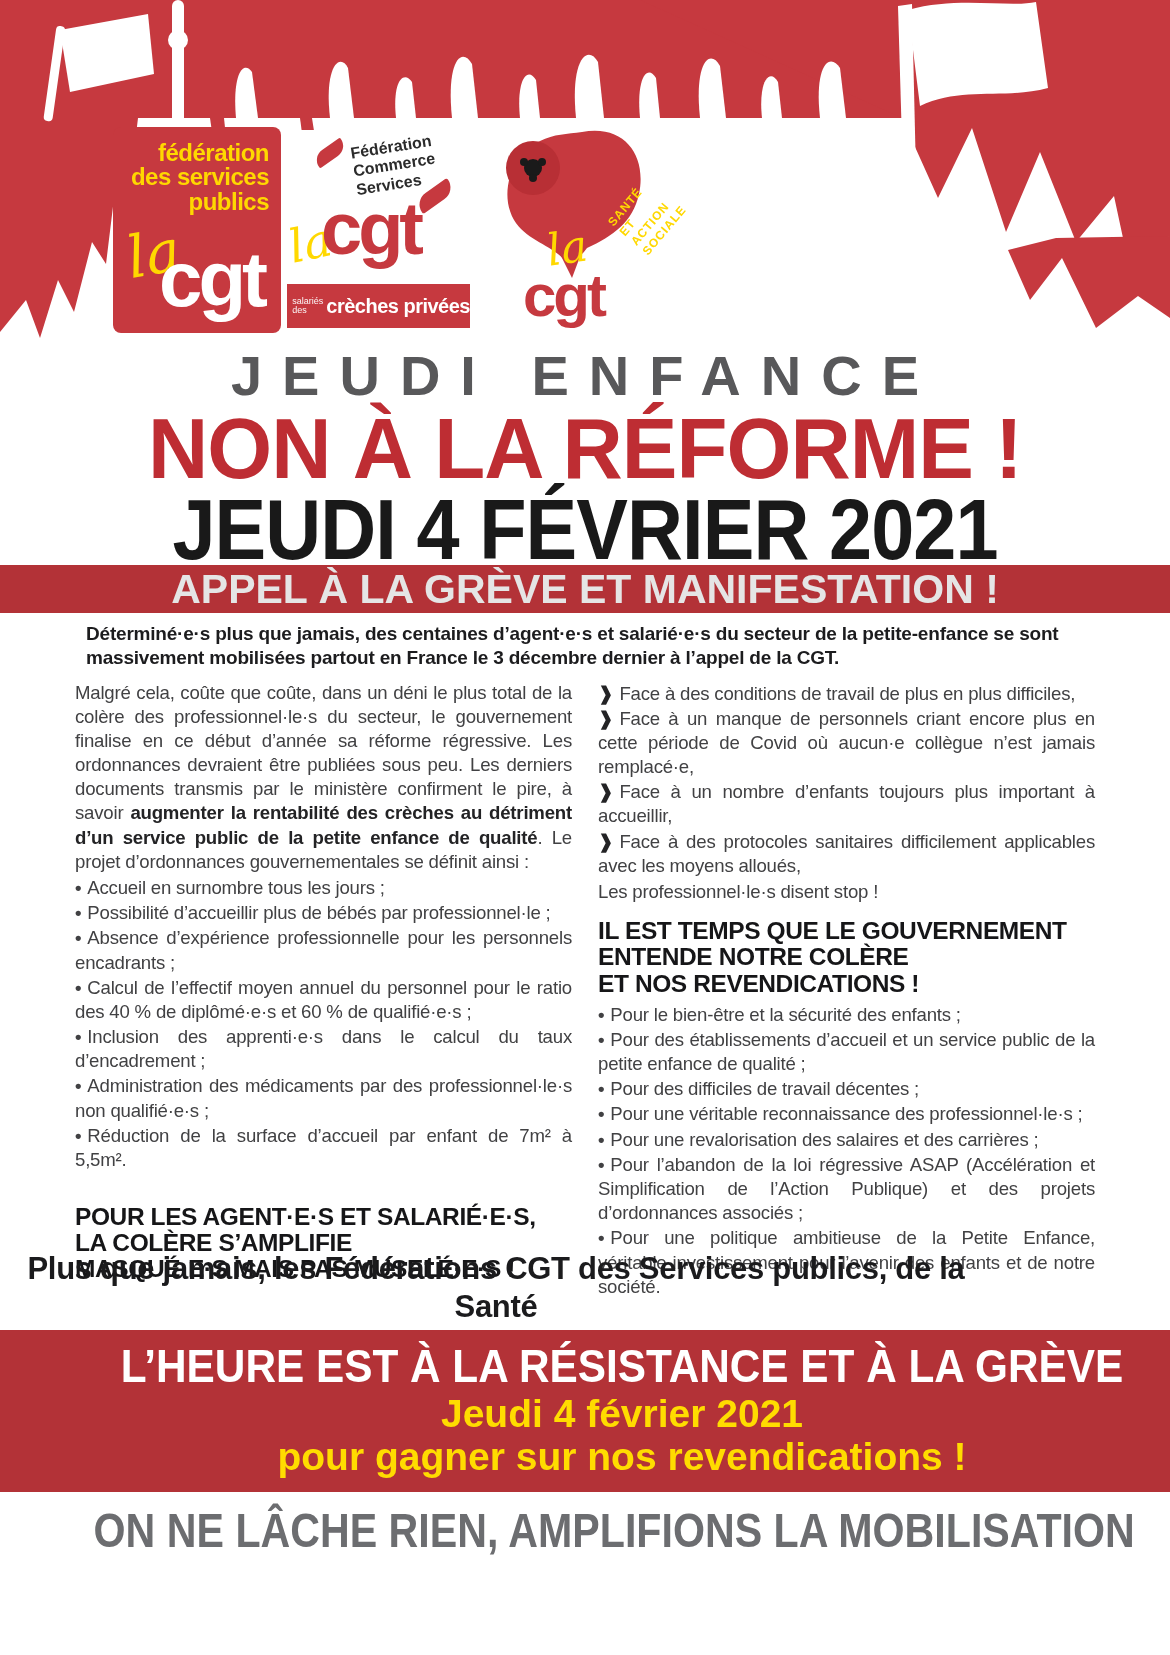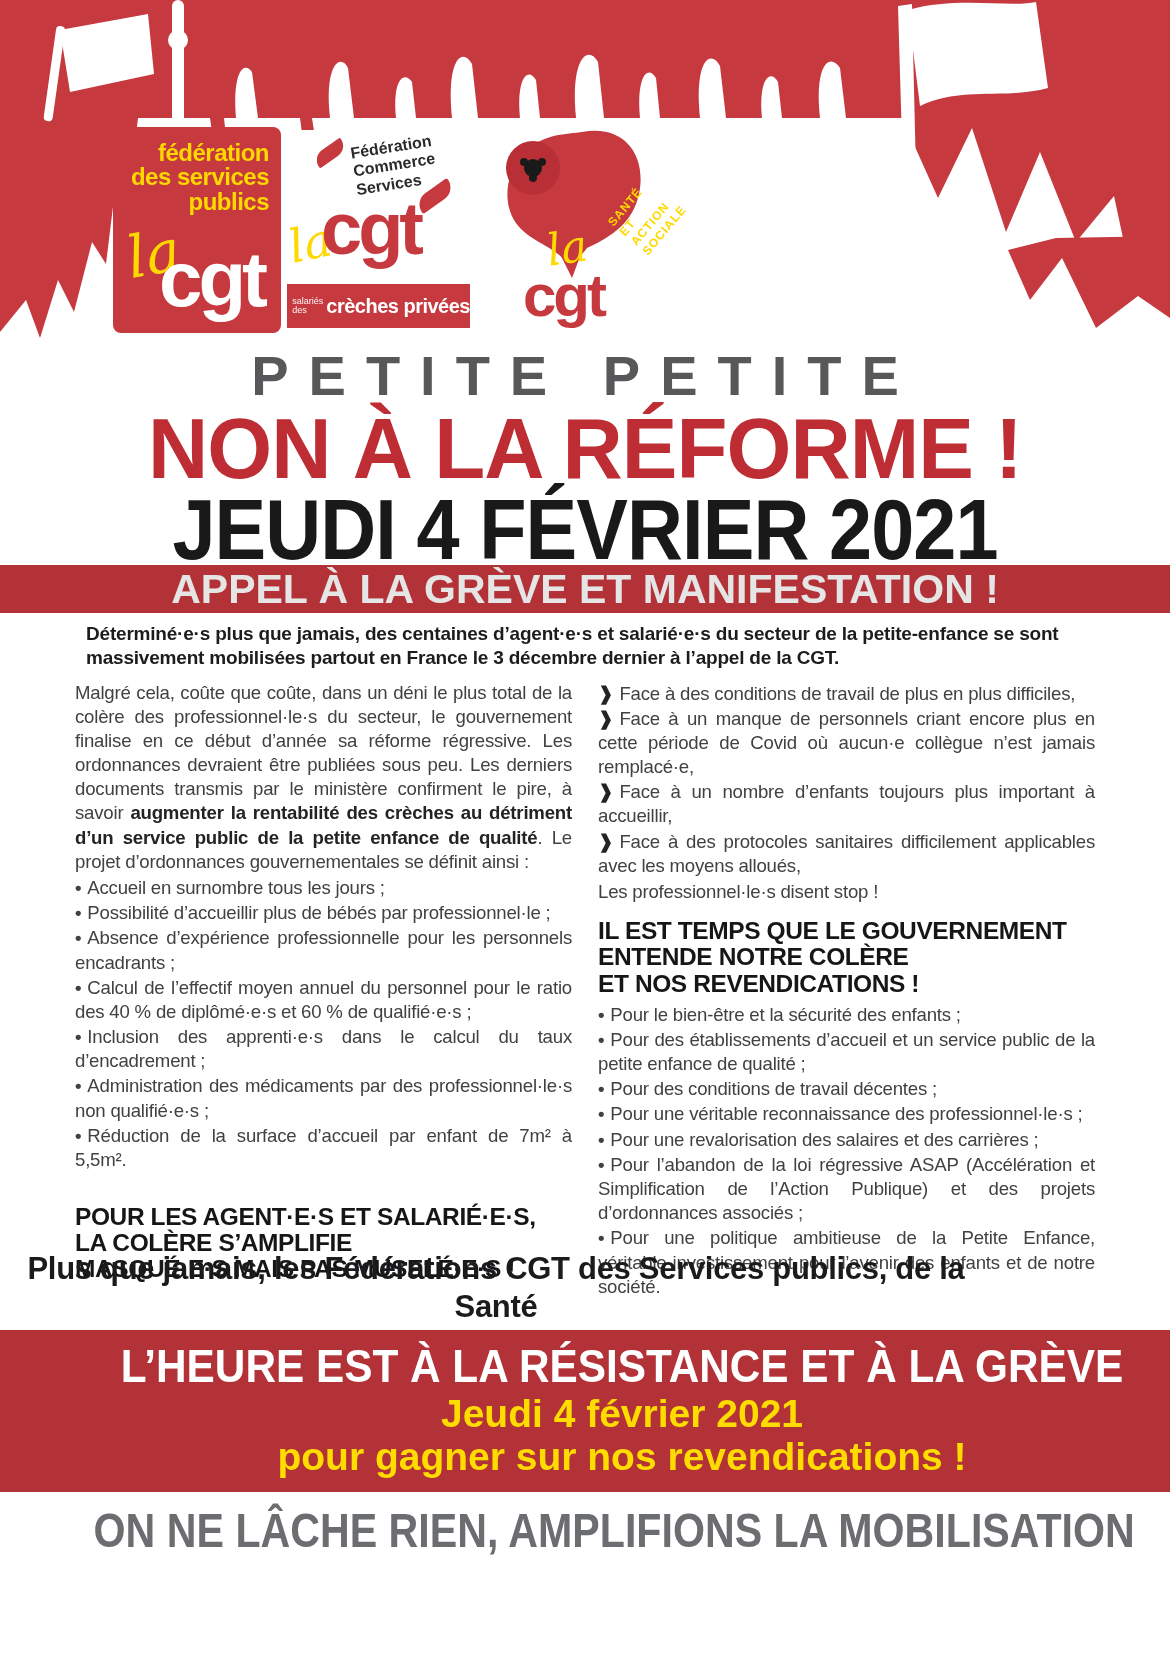--- a/index.html
+++ b/index.html
@@ -161,21 +161,21 @@
       <div class="arc" style="left:118px;top:96px;">
         <div>SANTÉ ET</div>
         <div>ACTION SOCIALE</div>
       </div>
       <span class="la-script">la</span>
       <span class="cgt">cgt</span>
     </div>
   </div>
 
   <div class="titles">
-    <div class="kicker">PETITE PETITE</div>
+    <div class="kicker">JEUDI ENFANCE</div>
     <div class="t-main">NON À LA RÉFORME !</div>
     <div class="t-date">JEUDI 4 FÉVRIER 2021</div>
   </div>
   <div class="banner">APPEL À LA GRÈVE ET MANIFESTATION !</div>
 
   <div class="content">
     <p class="intro">Déterminé·e·s plus que jamais, des centaines d’agent·e·s et salarié·e·s du secteur de la petite-enfance se sont massivement mobilisées partout en France le 3 décembre dernier à l’appel de la CGT.</p>
 
     <div class="columns">
 
@@ -206,21 +206,21 @@
           </ul>
         <div class="stopline">Les professionnel·le·s disent stop !</div>
         <div class="colhead colhead-right">
             <div>IL EST TEMPS QUE LE GOUVERNEMENT</div>
             <div>ENTENDE NOTRE COLÈRE</div>
             <div>ET NOS REVENDICATIONS !</div>
           </div>
         <ul class="plain">
             <li><span class="mk">•</span><span>Pour le bien-être et la sécurité des enfants ;</span></li>
             <li><span class="mk">•</span><span>Pour des établissements d’accueil et un service public de la petite enfance de qualité ;</span></li>
-            <li><span class="mk">•</span><span>Pour des conditions de travail décentes ;</span></li>
+            <li><span class="mk">•</span><span>Pour des difficiles de travail décentes ;</span></li>
             <li><span class="mk">•</span><span>Pour une véritable reconnaissance des professionnel·le·s ;</span></li>
             <li><span class="mk">•</span><span>Pour une revalorisation des salaires et des carrières ;</span></li>
             <li><span class="mk">•</span><span>Pour l’abandon de la loi régressive ASAP (Accélération et Simplification de l’Action Publique) et des projets d’ordonnances associés ;</span></li>
             <li><span class="mk">•</span><span>Pour une politique ambitieuse de la Petite Enfance, véritable investissement pour l’avenir des enfants et de notre société.</span></li>
           </ul>
       </div>
     </div>
   </div>
 
   <div class="cta">

